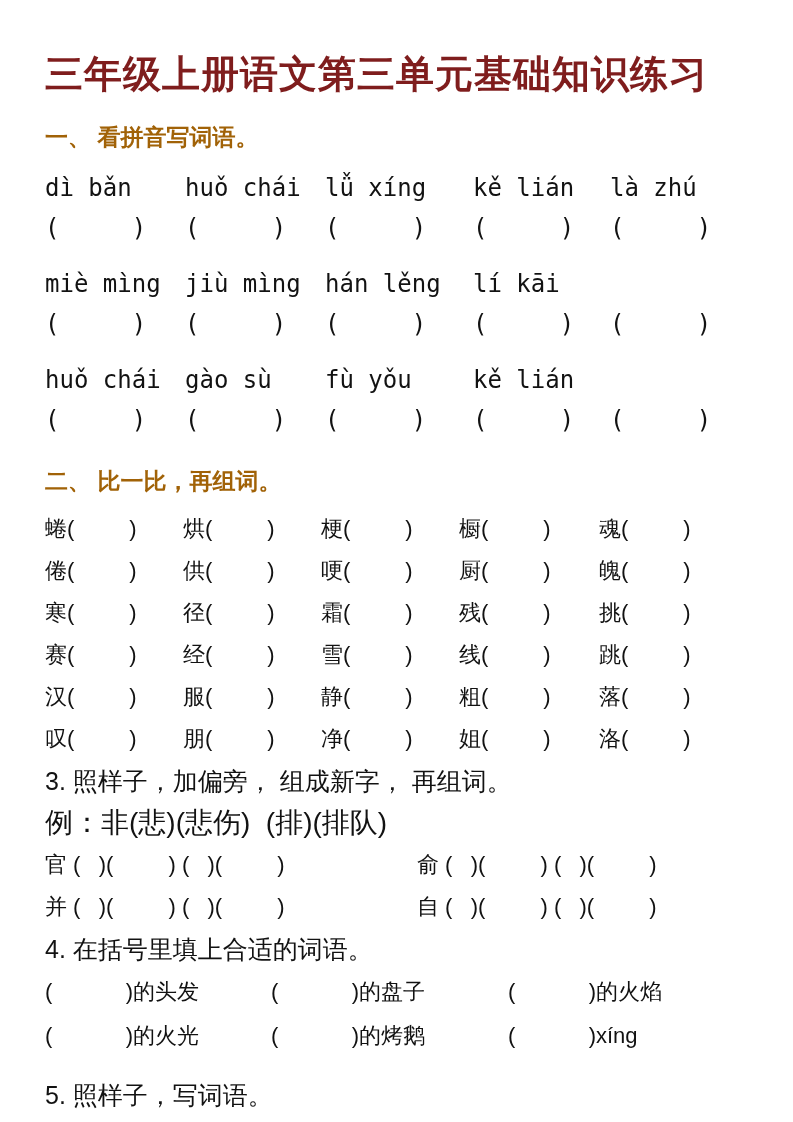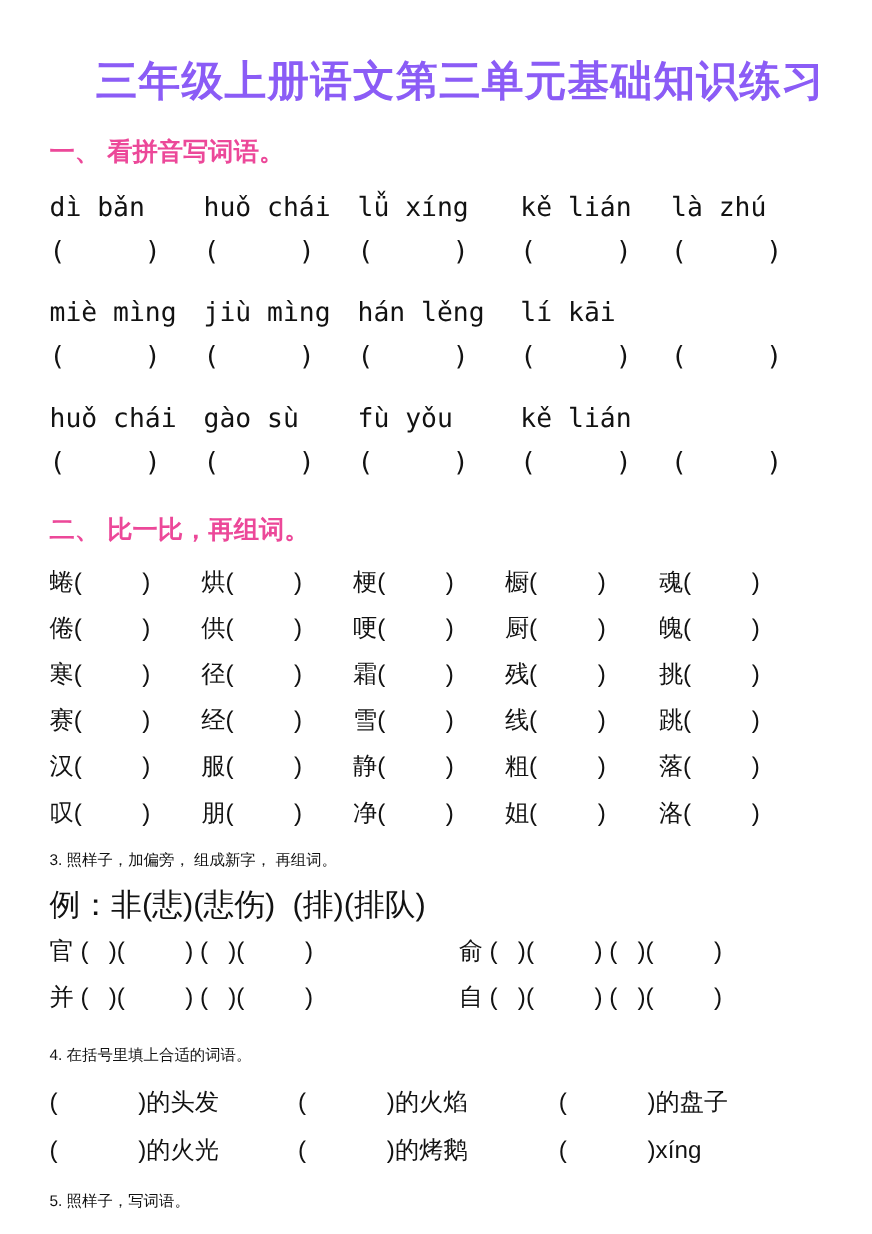--- a/index.html
+++ b/index.html
@@ -17,37 +17,37 @@
   .page {
     box-sizing: border-box;
     width: 793px;
     height: 1122px;
     padding: 0 43px 0 45px;
     background: #ffffff;
   }
   .title {
     margin: 0;
     padding-top: 52px;
-    text-align: right;
+    text-align: left;
     font-size: 38px;
     line-height: 44px;
     font-weight: 900;
     letter-spacing: 1px;
-    color: #8b5cf6;
+    color: #7f1d1d;
   }
   .sec-heading {
     font-size: 23px;
     font-weight: 700;
     line-height: 30px;
     margin-top: 26px;
-    color: #ec4899;
+    color: #a16207;
     white-space: pre;
   }
   .sub-heading {
-    font-size: 14px;
+    font-size: 25px;
     font-weight: 400;
     line-height: 42px;
     white-space: pre;
   }
   
   .pinyin-group { margin-top: 16px; margin-bottom: 4px; }
   .row-s1 {
     display: grid;
     grid-template-columns: 140px 140px 148px 137px 1fr;
     font-family: "DejaVu Sans Mono", monospace;
@@ -79,22 +79,22 @@
     white-space: pre;
   }
   
   .row-s4 {
     display: grid;
     grid-template-columns: 226px 237px 1fr;
     font-size: 22px;
     line-height: 44px;
   }
   .row-s4 .cell { white-space: pre; }
-  .mt-sm { margin-top: 10px; }
-  .mt-xs { margin-top: 2px; }
+  .mt-sm { margin-top: 0; }
+  .mt-xs { margin-top: 16px; }
 </style>
 </head>
 <body>
 
 <div class="page">
 
   <h1 class="title">三年级上册语文第三单元基础知识练习</h1>
 
   <div class="sec-heading">一、 看拼音写词语。</div>
 
@@ -201,22 +201,22 @@
     <span class="cell"><span>俞</span><span> (   )(         ) (   )(         )</span></span>
   </div>
   <div class="row-s3">
     <span class="cell"><span>并</span><span> (   )(         ) (   )(         )</span></span>
     <span class="cell"><span>自</span><span> (   )(         ) (   )(         )</span></span>
   </div>
 
   <div class="sub-heading mt-sm">4. 在括号里填上合适的词语。</div>
   <div class="row-s4">
     <span class="cell"><span>(            )</span><span>的头发</span></span>
+    <span class="cell"><span>(            )</span><span>的盘子</span></span>
     <span class="cell"><span>(            )</span><span>的火焰</span></span>
-    <span class="cell"><span>(            )</span><span>的盘子</span></span>
   </div>
   <div class="row-s4">
     <span class="cell"><span>(            )</span><span>的火光</span></span>
     <span class="cell"><span>(            )</span><span>的烤鹅</span></span>
     <span class="cell"><span>(            )</span><span>xíng</span></span>
   </div>
 
   <div class="sub-heading mt-xs">5. 照样子，写词语。</div>
 
 </div>

